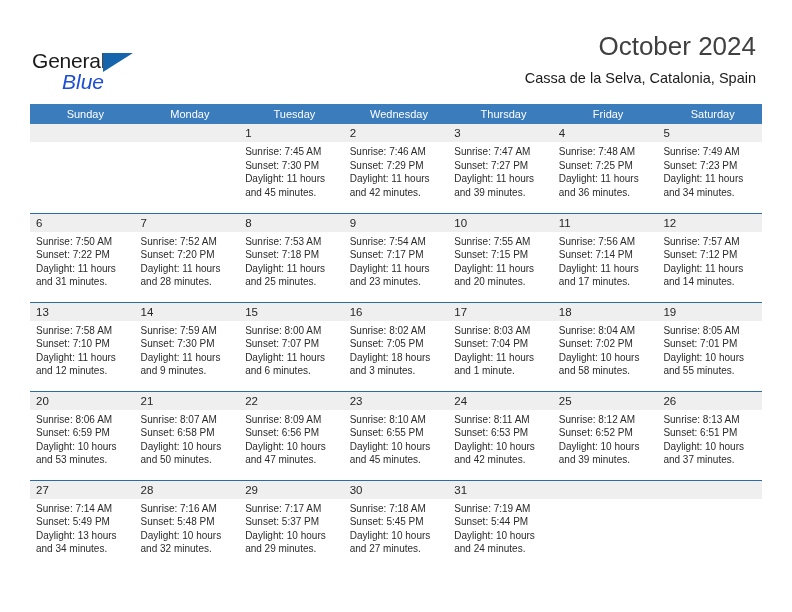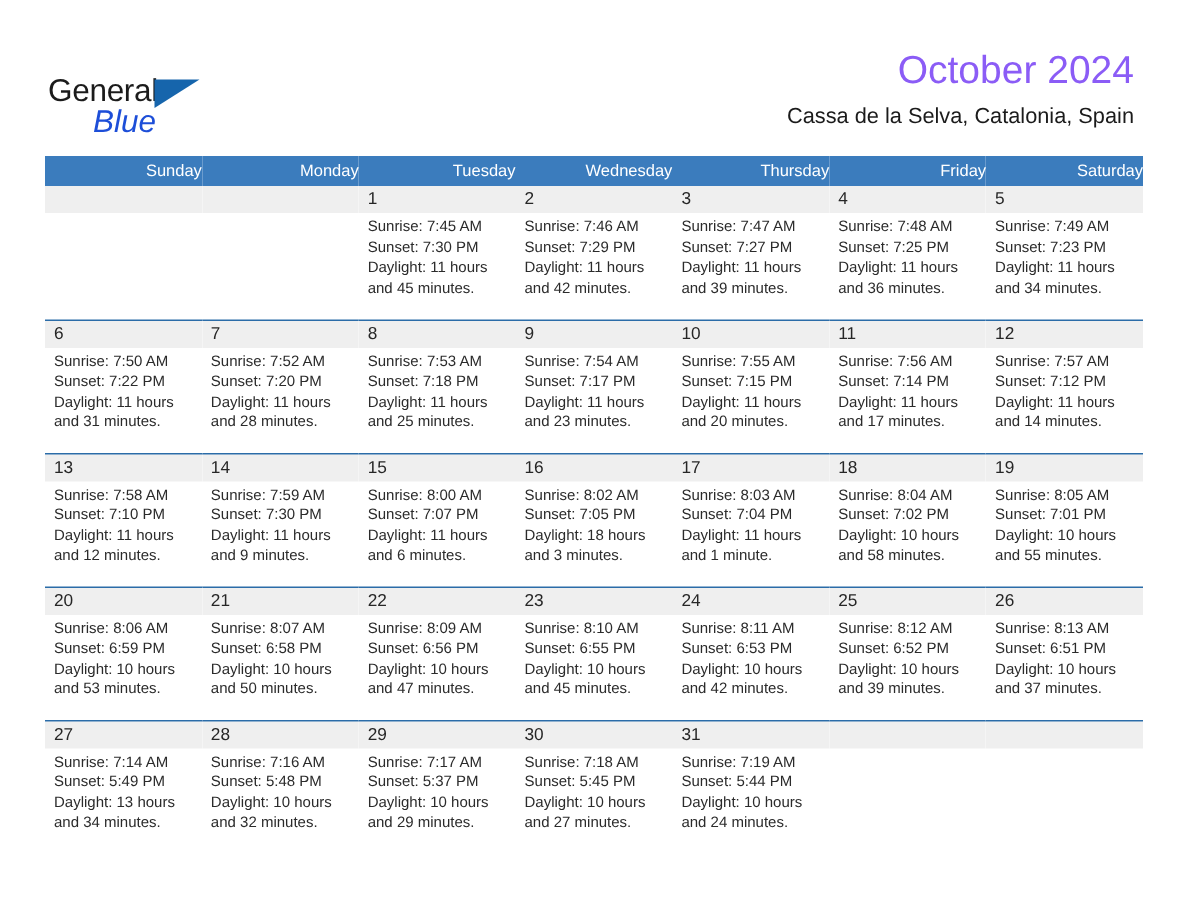--- a/index.html
+++ b/index.html
@@ -62,21 +62,21 @@
   }
 
   .title-block {
     position: absolute;
     right: 36px;
     top: 30px;
     text-align: right;
   }
   .cal-title {
     font-size: 26px;
-    color: #8b5cf6;
+    color: #404040;
     font-weight: normal;
     line-height: 32px;
     margin: 0;
     white-space: nowrap;
   }
   .cal-subtitle {
     font-size: 14.5px;
     color: #1b1b1b;
     line-height: 20px;
     margin: 6px 0 12px 0;
@@ -90,21 +90,21 @@
     top: 104px;
     width: 732px;
     border-collapse: collapse;
     table-layout: fixed;
   }
   .calendar th {
     background: #3b7cbd;
     color: #ffffff;
     font-weight: normal;
     font-size: 11px;
-    text-align: right;
+    text-align: center;
     padding: 4px 0 4px 6px;
     height: 20px;
     border: none;
   }
   .calendar td {
     vertical-align: top;
     padding: 0;
     border: none;
     border-top: 1.5px solid #2b6ca8;
     height: 89px;

